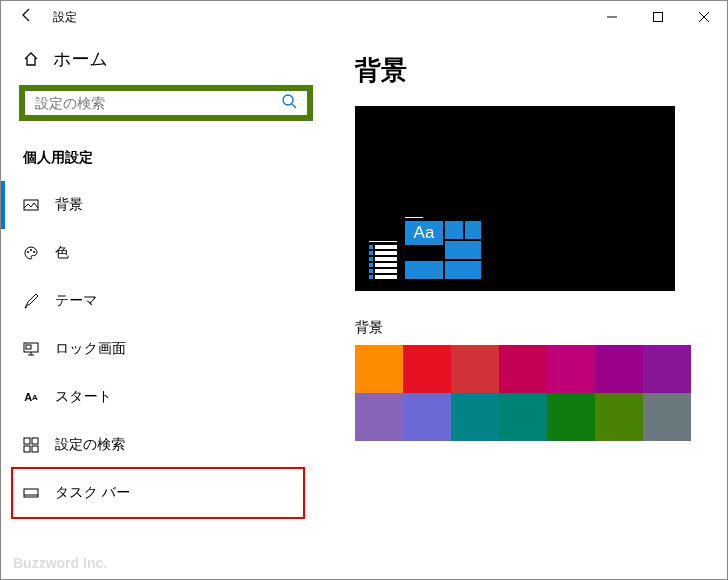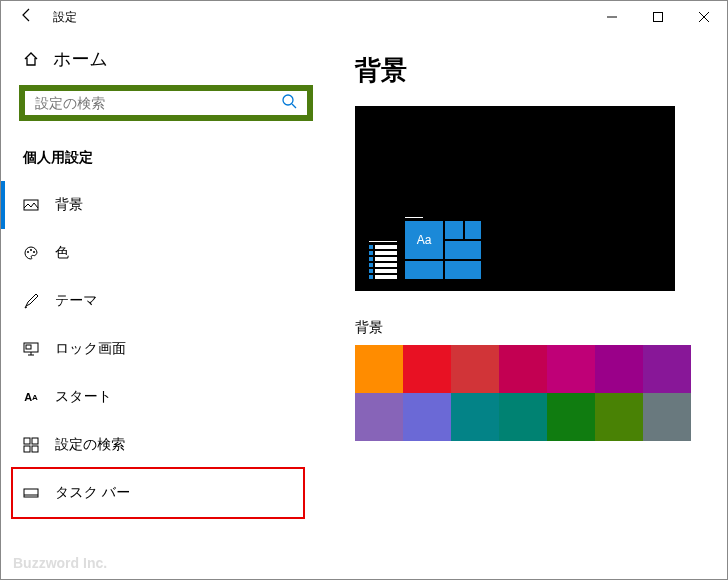--- a/index.html
+++ b/index.html
@@ -215,21 +215,21 @@
               <div style="width:22px;height:4px;background:#fff"></div>
             </div>
           <div style="display:flex;gap:2px;margin-bottom:2px">
               <div style="width:4px;height:4px;background:#1b89d8"></div>
               <div style="width:22px;height:4px;background:#fff"></div>
             </div>
         </div>
         <div style="position:absolute; left:50px; bottom:10px;">
           <div style="height:1px;background:#fff;width:18px;margin-bottom:3px"></div>
           <div style="position:relative;width:76px;height:60px;">
-            <div style="position:absolute;left:0;top:0;width:38px;height:38px;background:#1b89d8;display:flex;align-items:center;justify-content:center;color:#fff;font-size:12px">Aa</div>
+            <div style="position:absolute;left:0;top:0;width:38px;height:24px;background:#1b89d8;display:flex;align-items:center;justify-content:center;color:#fff;font-size:17px">Aa</div>
             <div style="position:absolute;left:40px;top:0;width:18px;height:18px;background:#1b89d8"></div>
             <div style="position:absolute;left:60px;top:0;width:16px;height:18px;background:#1b89d8"></div>
             <div style="position:absolute;left:40px;top:20px;width:36px;height:18px;background:#1b89d8"></div>
             <div style="position:absolute;left:0;top:40px;width:38px;height:18px;background:#1b89d8"></div>
             <div style="position:absolute;left:40px;top:40px;width:36px;height:18px;background:#1b89d8"></div>
           </div>
         </div>
       </div>
 
       <div class="sub-heading">背景</div>

